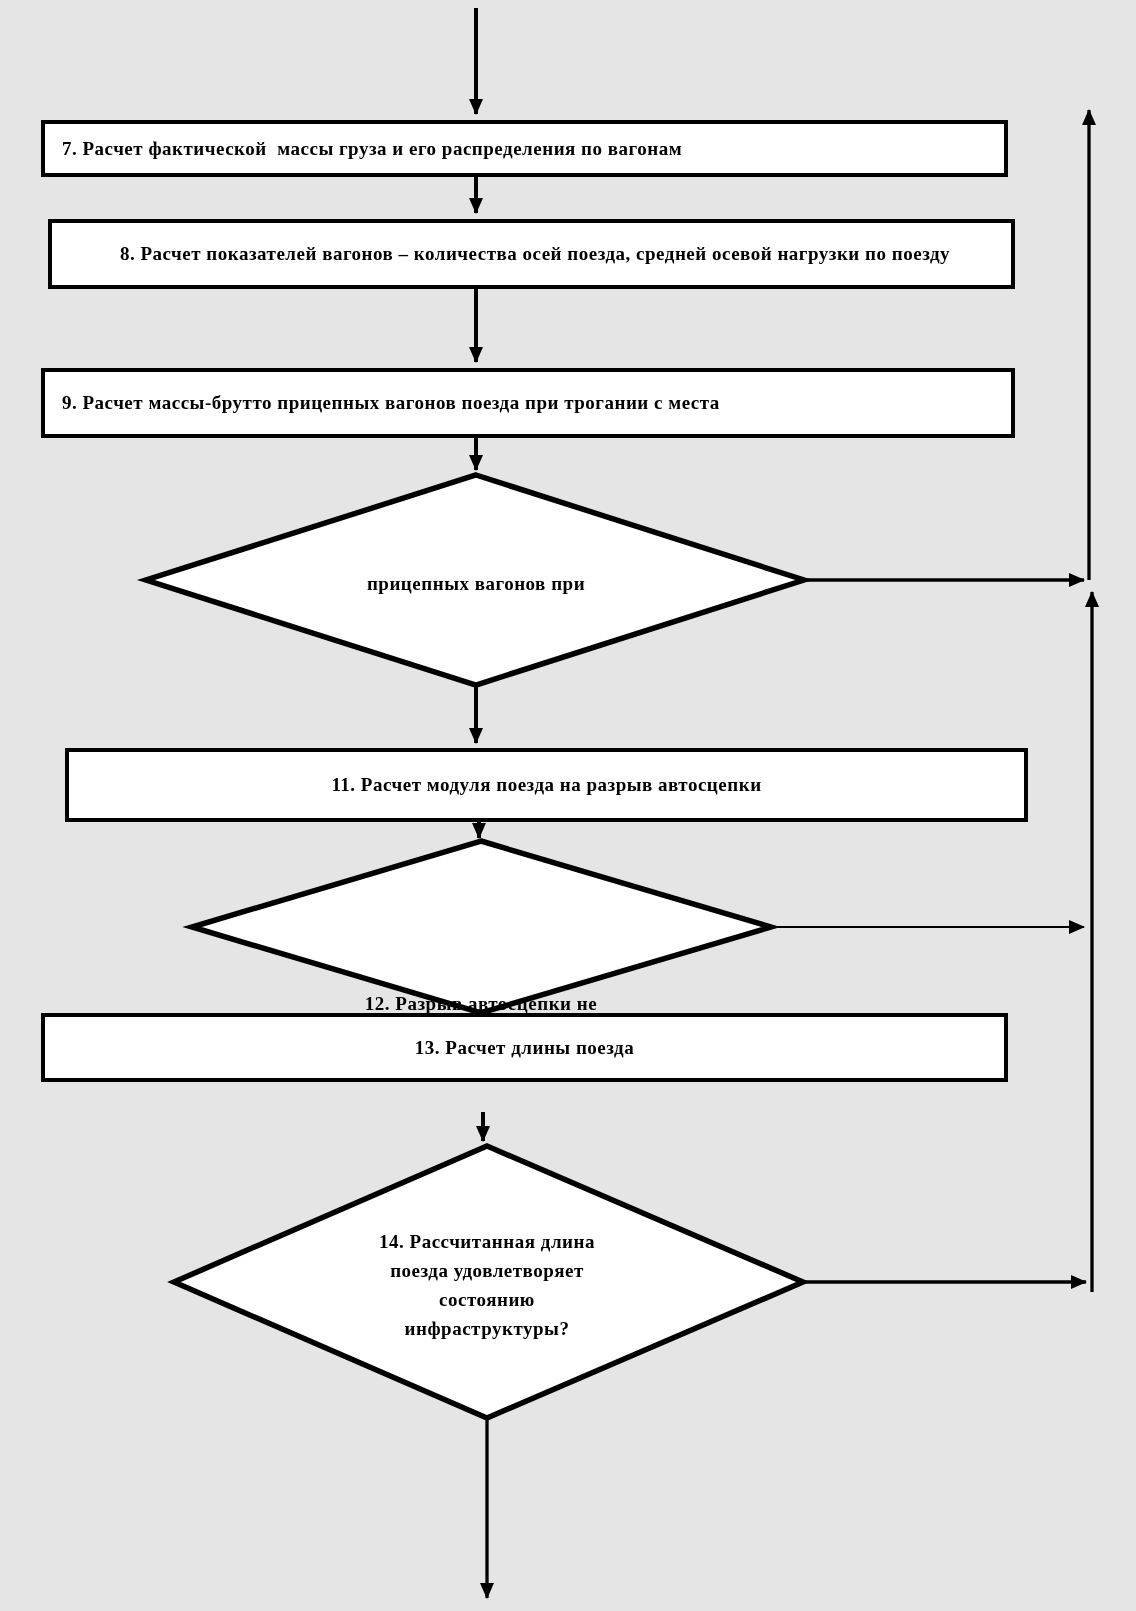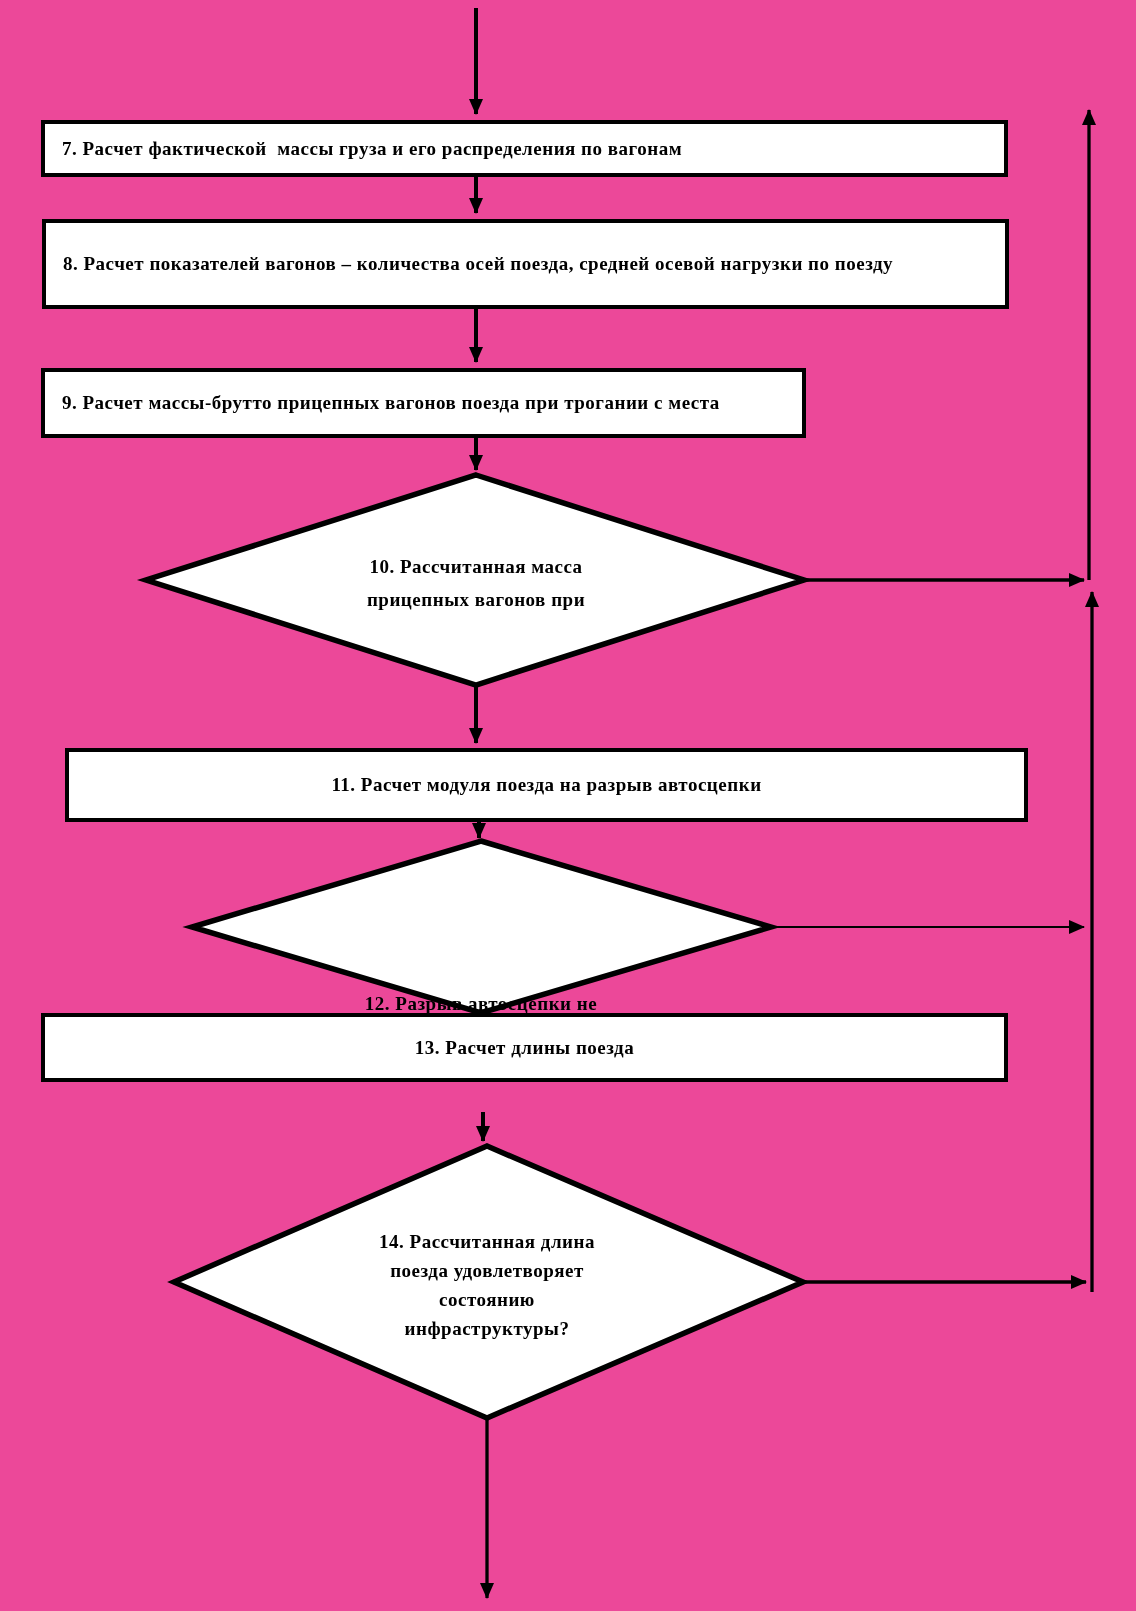--- a/index.html
+++ b/index.html
@@ -1,19 +1,19 @@
 <!DOCTYPE html>
 <html><head>
 <meta charset="utf-8">
 <style>
   html,body{margin:0;padding:0;background:#ffffff;}
   .canvas{
     position:relative;
     width:1136px;height:1611px;
-    background:#ec4899;
+    background:#e5e5e5;
     font-family:"Liberation Serif","DejaVu Serif",serif;
     color:#000;
     overflow:hidden;
   }
   .layer{position:absolute;left:0;top:0;width:1136px;height:1611px;}
   svg.layer{z-index:1;}
   .node-layer{z-index:2;pointer-events:none;}
   .pbox{
     position:absolute;
     box-sizing:border-box;
@@ -74,30 +74,29 @@
     <polygon points="481,841 771,927 481,1013 192,927" fill="#fff" stroke="#000" stroke-width="5.5"></polygon>
     <polygon points="487,1146 803,1282 487,1418 174,1282" fill="#fff" stroke="#000" stroke-width="5.5"></polygon>
   </svg>
 
   <div class="layer node-layer">
 
     <div class="pbox align-left" style="left:41px;top:120px;width:967px;height:57px;">
       <span>7. Расчет фактической  массы груза и его распределения по вагонам</span>
     </div>
 
-    <div class="pbox align-left" style="left:42px;top:219px;width:967px;height:90px;">
+    <div class="pbox align-left" style="left:48px;top:219px;width:967px;height:70px;justify-content:center;">
       <span>8. Расчет показателей вагонов – количества осей поезда, средней осевой нагрузки по поезду</span>
     </div>
 
-    <div class="pbox align-left" style="left:41px;top:368px;width:765px;height:70px;">
+    <div class="pbox align-left" style="left:41px;top:368px;width:974px;height:70px;">
       <span>9. Расчет массы-брутто прицепных вагонов поезда при трогании с места</span>
     </div>
 
     <div class="dlabel lh-33" style="left:476px;top:583px;">
-      <div>10. Рассчитанная масса</div>
       <div>прицепных вагонов при</div>
     </div>
 
     <div class="pbox align-center" style="left:65px;top:748px;width:963px;height:74px;">
       <span>11. Расчет модуля поезда на разрыв автосцепки</span>
     </div>
 
     <div class="dlabel lh-29" style="left:481px;top:972px;margin-top:46px;">
       <div>12. Разрыв автосцепки не</div>
       <div>подтверждается?</div>

